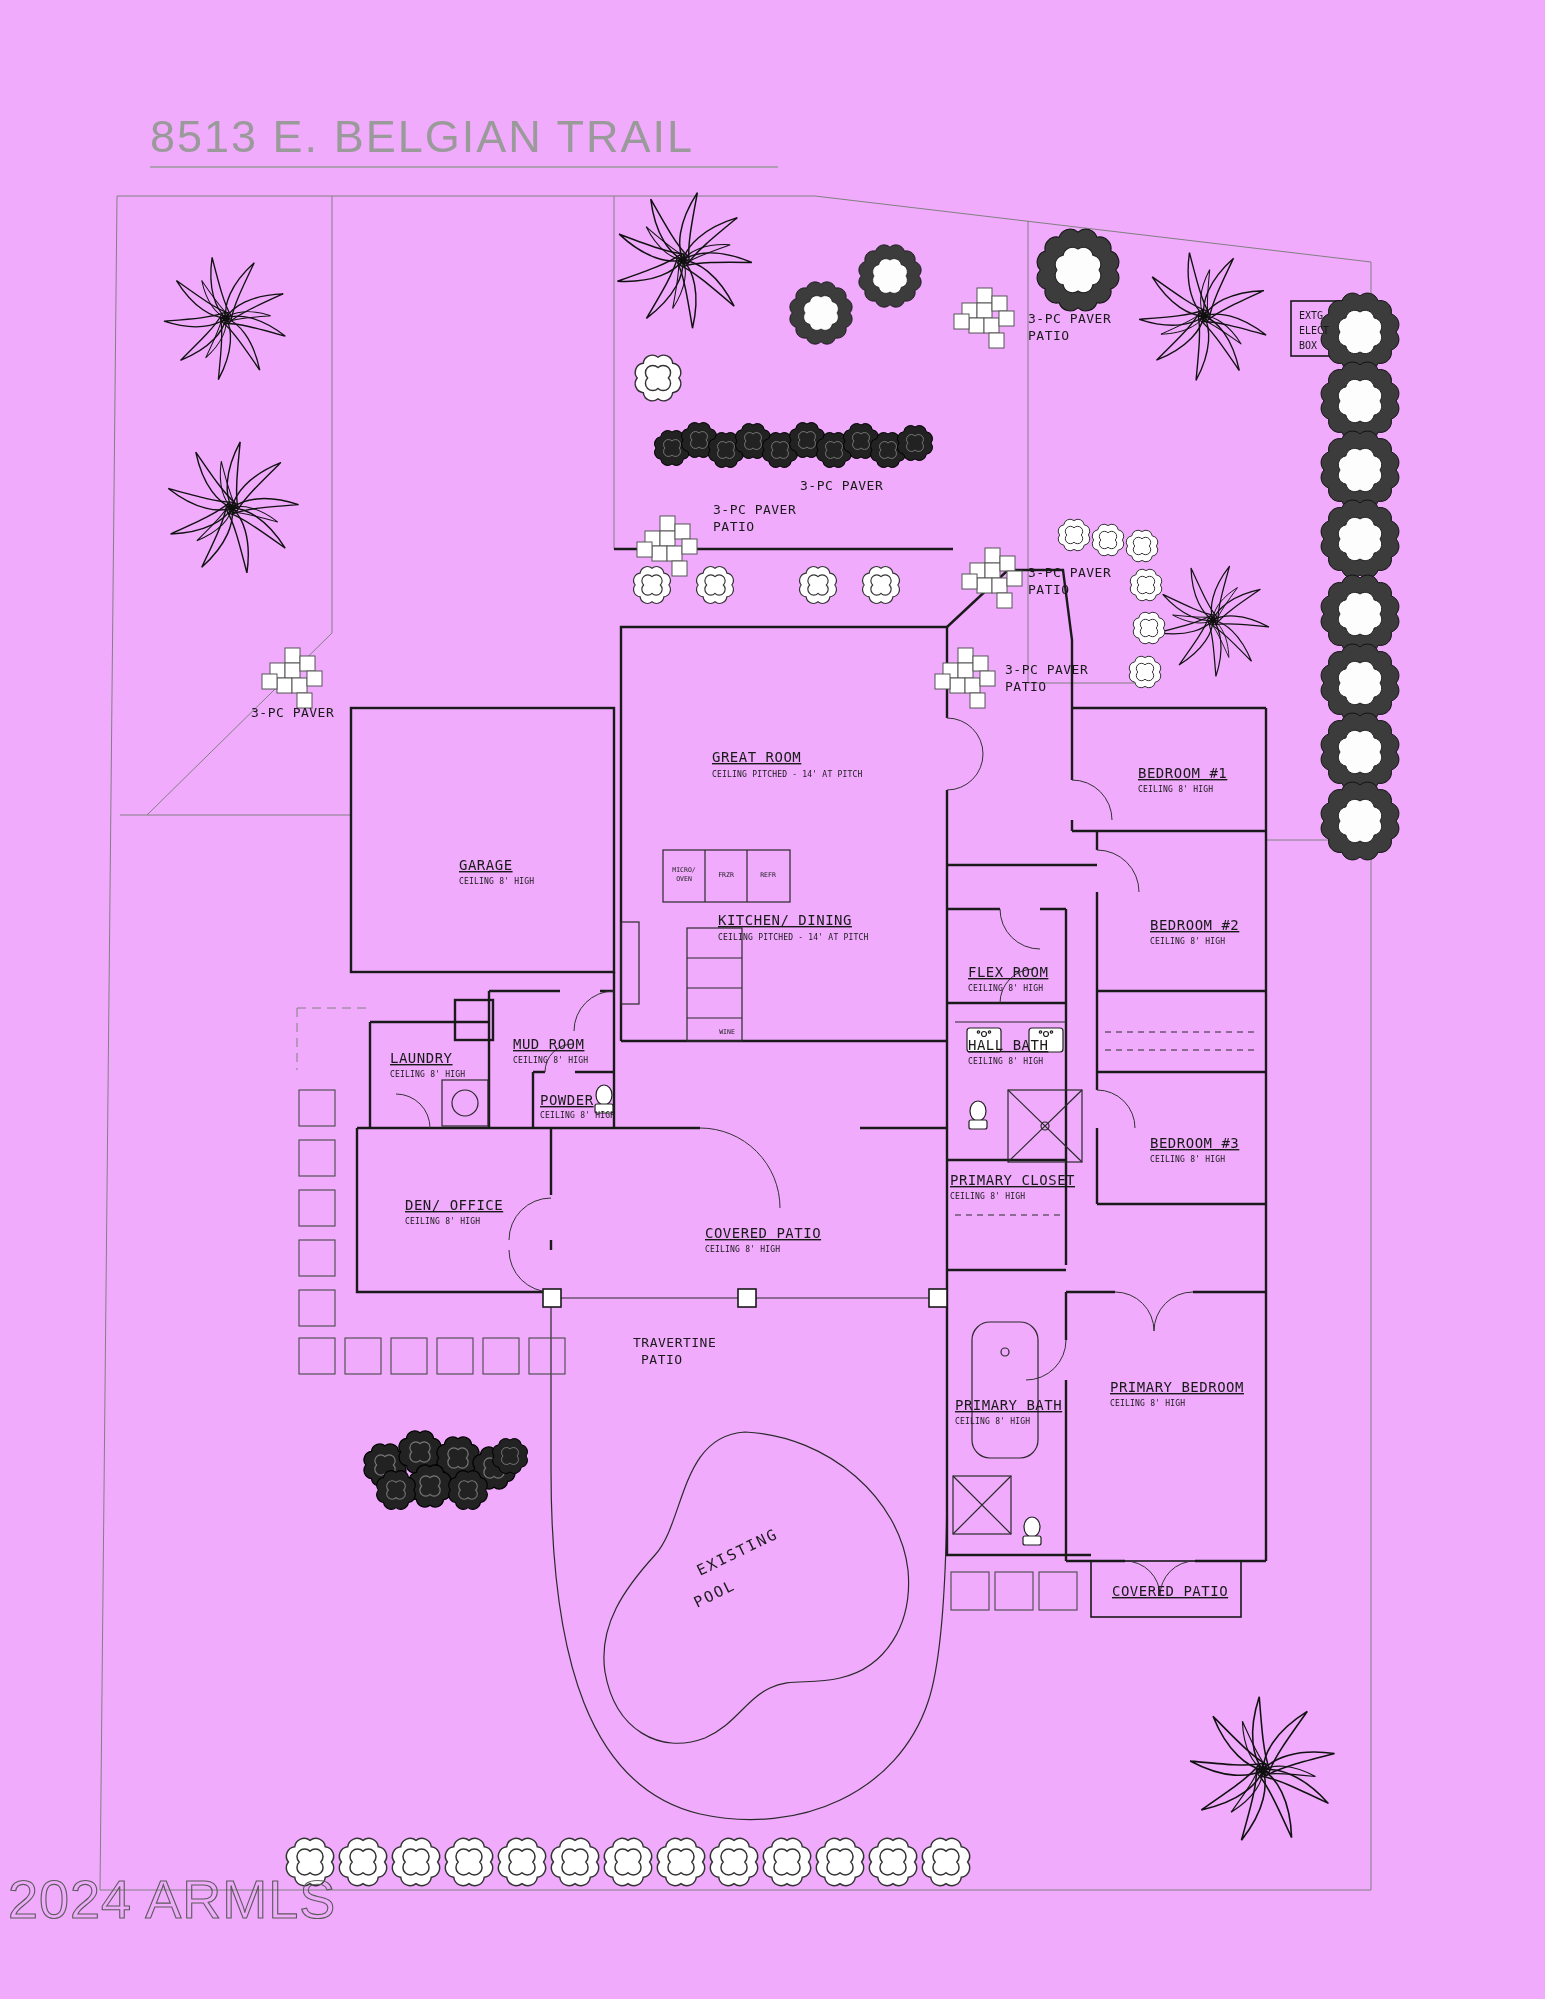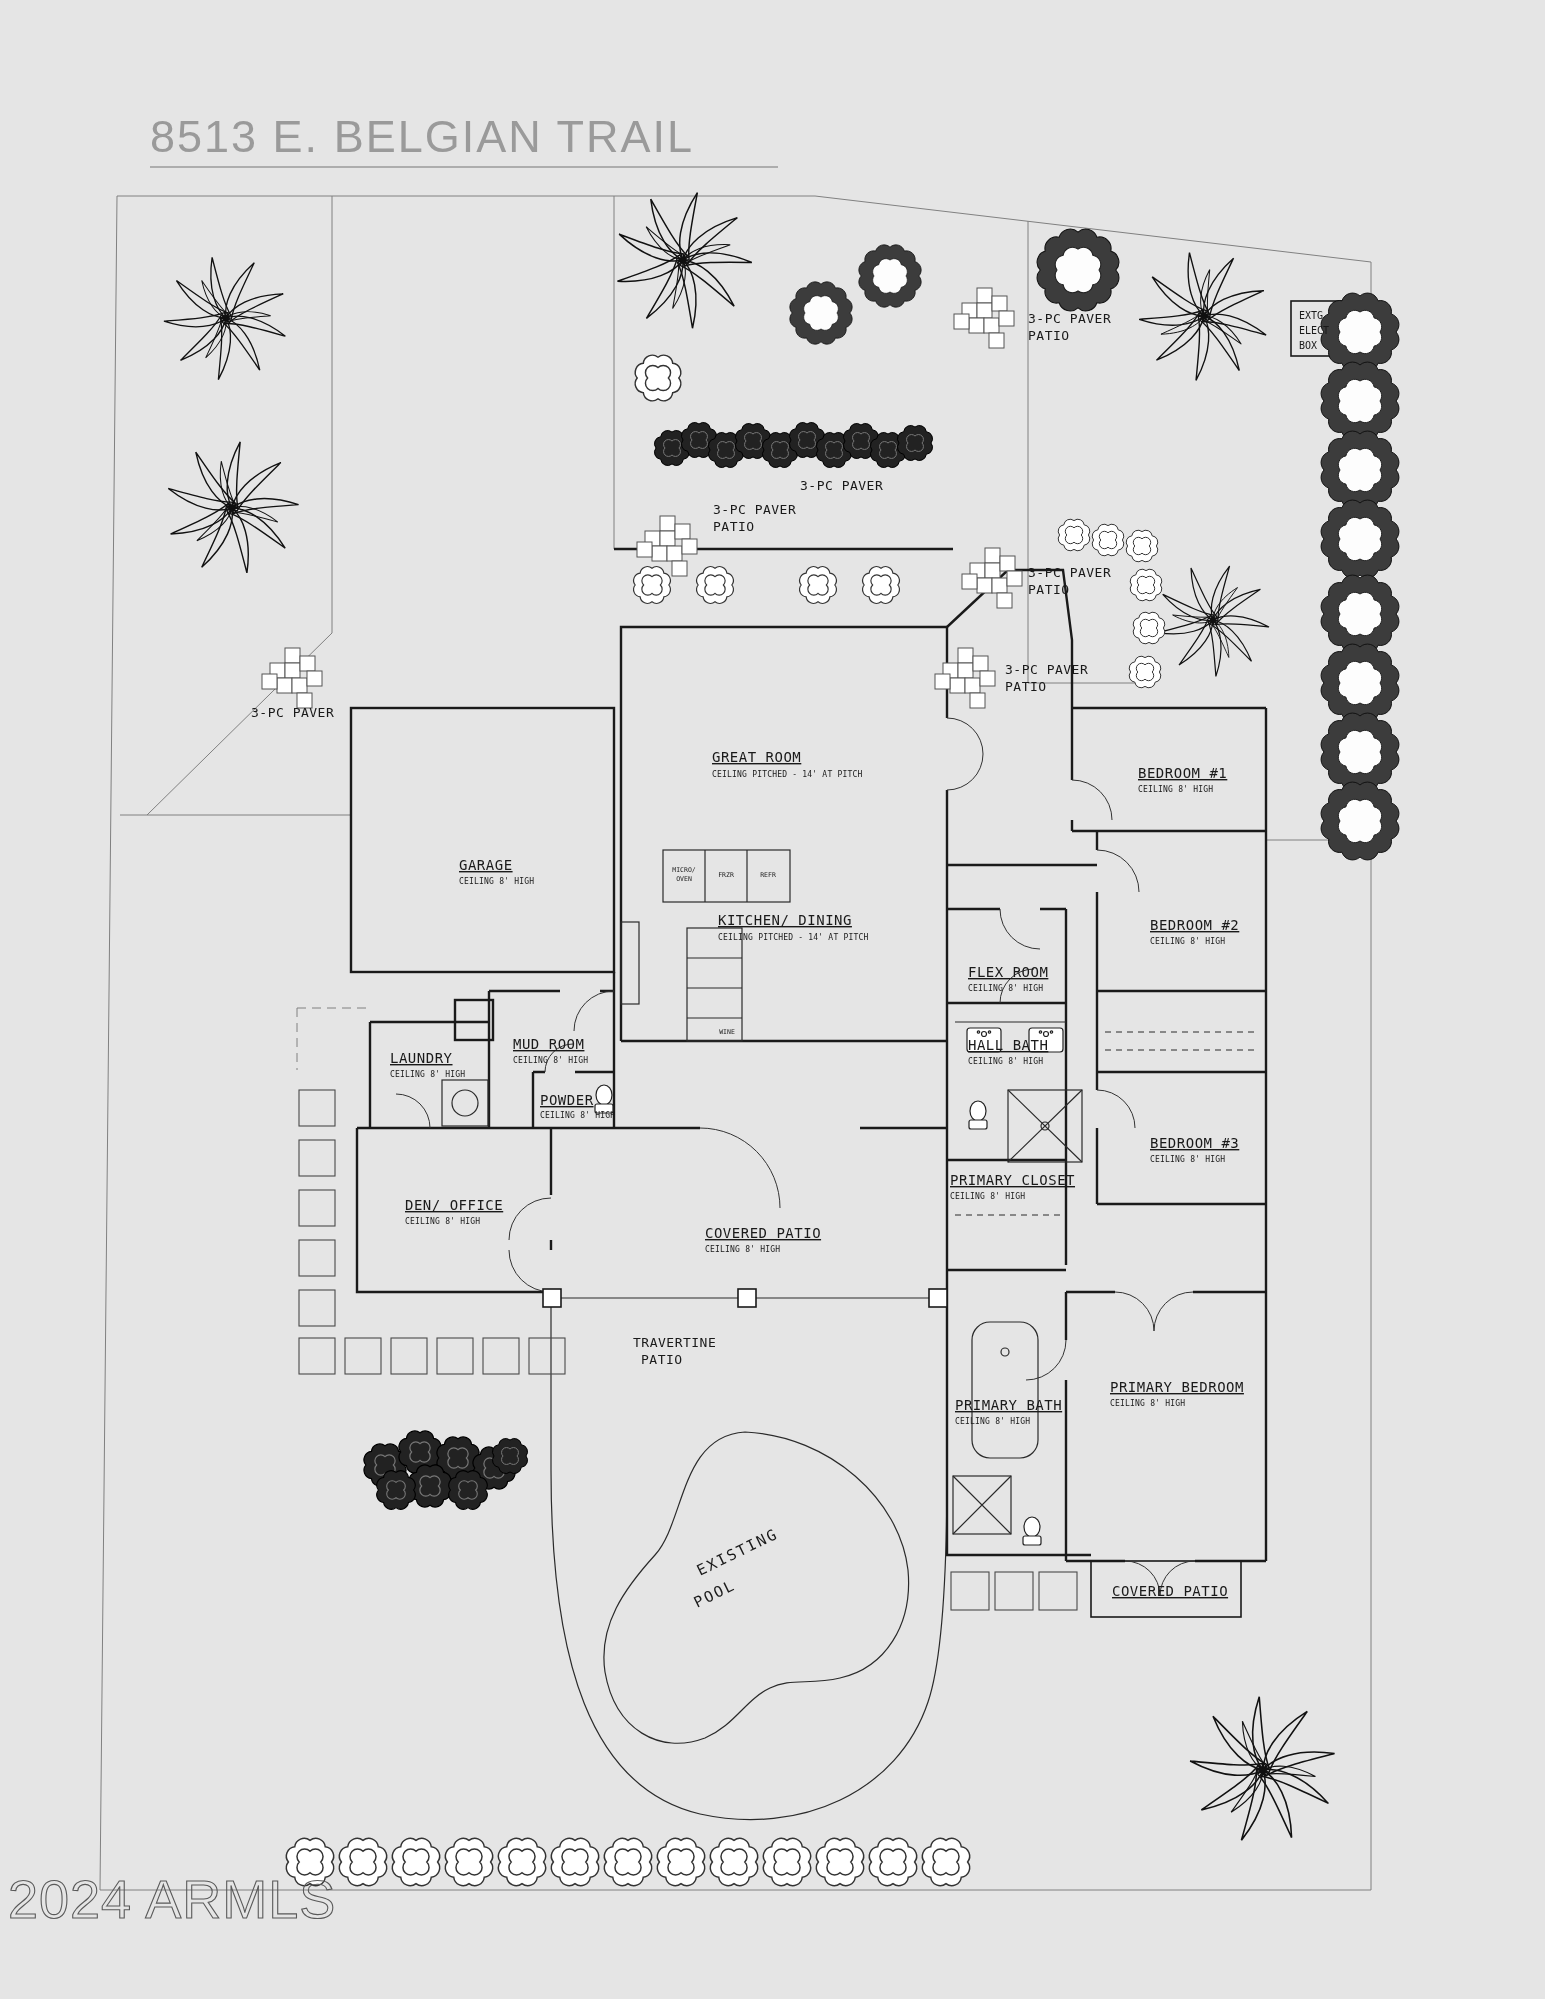--- a/index.html
+++ b/index.html
@@ -1,16 +1,16 @@
 <!DOCTYPE html>
 <html><head>
 <meta charset="utf-8">
 <style>
   html,body{margin:0;padding:0;background:#ffffff;}
-  .page{position:relative;width:1545px;height:1999px;background:#e5e5e5;overflow:hidden;}
+  .page{position:relative;width:1545px;height:1999px;background:#f0abfc;overflow:hidden;}
   svg{position:absolute;left:0;top:0;}
   text{font-family:"DejaVu Sans Mono",monospace;fill:#1a1a1a;}
   .ttl{font-family:"Liberation Sans",sans-serif;font-size:45px;fill:#9a9a9a;letter-spacing:2px;}
   .wm{font-family:"Liberation Sans",sans-serif;font-size:54px;fill:none;stroke:#5a5a5a;stroke-width:1.1;letter-spacing:1px;}
   .rn{font-size:14px;letter-spacing:.5px;text-decoration:underline;}
   .rc{font-size:8px;letter-spacing:.2px;}
   .sl{font-size:13px;letter-spacing:.5px;}
   .pl{font-size:15px;letter-spacing:2px;}
   .bx{font-size:10px;}
   .ap{font-size:6.5px;text-anchor:middle;}

